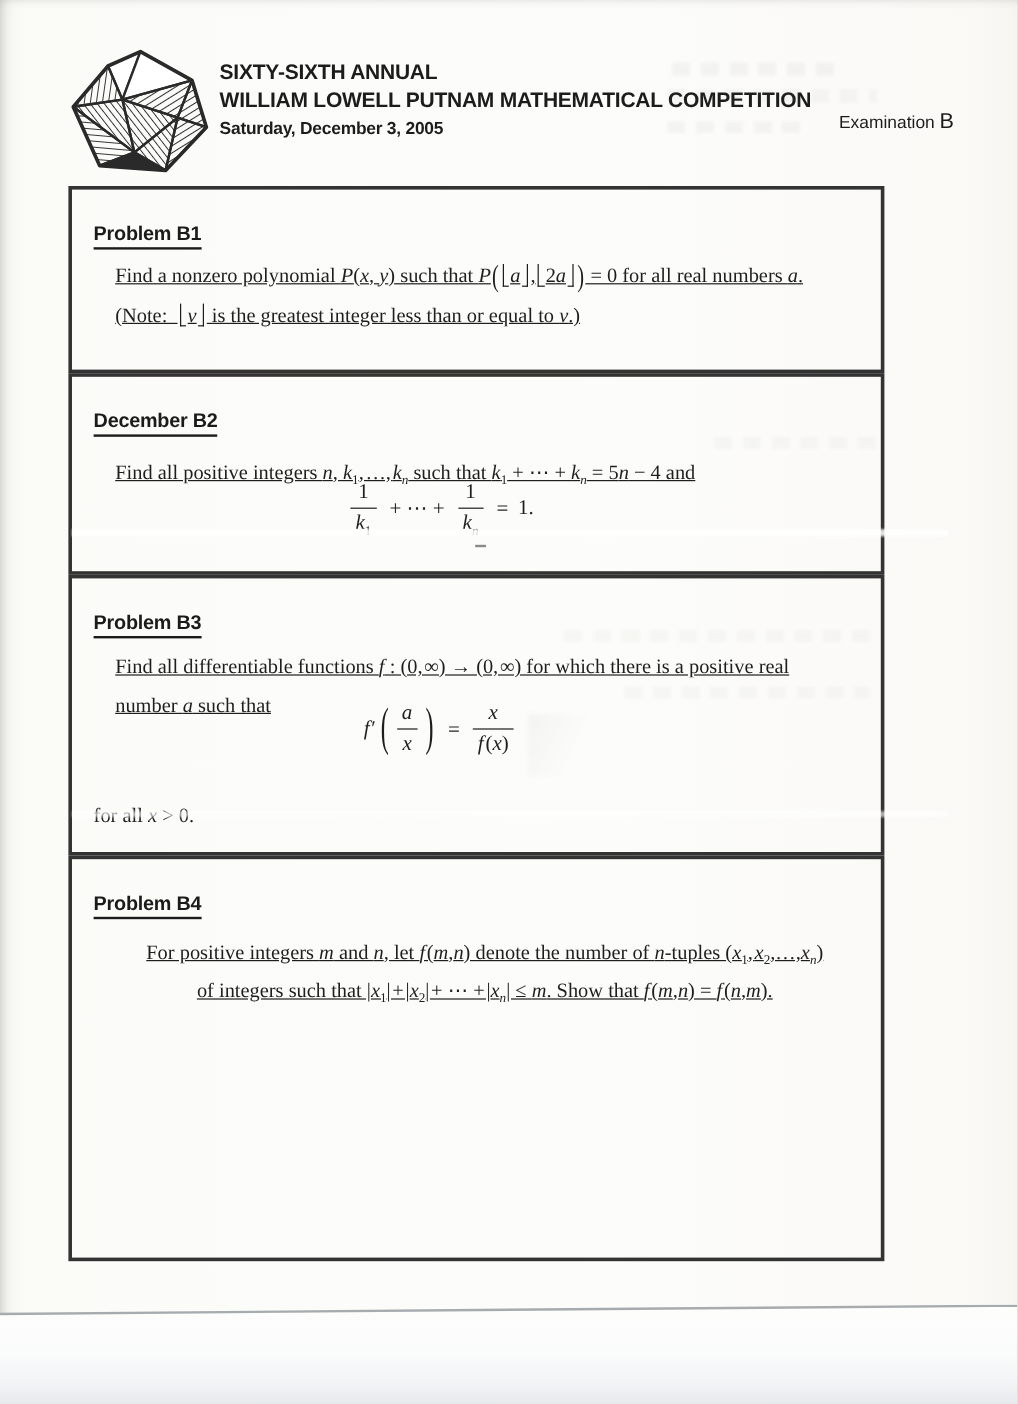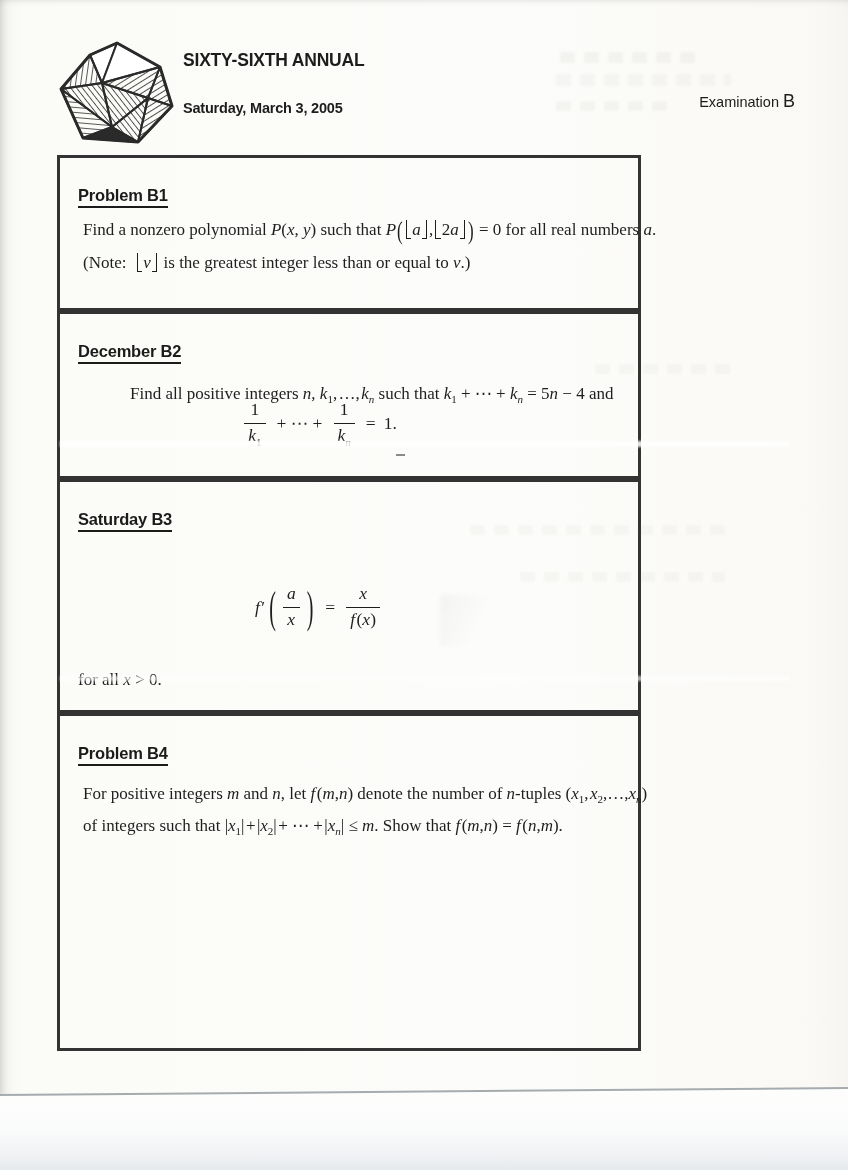--- a/index.html
+++ b/index.html
@@ -15,33 +15,33 @@
   .logo{position:absolute;left:56px;top:40px;width:120px;height:106px;}
   .h-line{position:absolute;left:183px;font-family:"Liberation Sans","DejaVu Sans",sans-serif;
           font-weight:bold;color:#1c1c1c;letter-spacing:-0.2px;white-space:nowrap;text-align:right;}
   .h1{top:50px;font-size:17.5px;}
   .h2{top:73px;font-size:17.5px;}
   .hdate{top:100px;font-size:14.5px;}
   .hexam{position:absolute;right:53px;top:91px;font-family:"Liberation Sans","DejaVu Sans",sans-serif;
          font-weight:normal;font-size:14.5px;color:#1c1c1c;white-space:nowrap;}
   .hexam .xb{font-size:18px;}
   
-  .pbox{position:absolute;left:57px;width:584px;border:3px solid #333;box-sizing:border-box;}
+  .pbox{position:absolute;left:57px;width:680px;border:3px solid #333;box-sizing:border-box;}
   .box1{top:155px;height:156px;}
   .box2{top:311px;height:168px;}
   .box3{top:479px;height:234px;}
   .box4{top:713px;height:338px;}
   .p-title{position:absolute;left:18px;top:28px;font-family:"Liberation Sans","DejaVu Sans",sans-serif;
            font-weight:bold;font-size:16.5px;letter-spacing:-0.2px;color:#1b1b1b;
            border-bottom:2px solid #1b1b1b;padding-bottom:1px;}
-  .p-body{position:absolute;left:23px;right:22px;font-size:17px;line-height:32px;white-space:nowrap;}
+  .p-body{position:absolute;left:36px;right:22px;font-size:17px;line-height:32px;white-space:nowrap;text-decoration:underline;}
   .b1-body{top:56px;}
-  .b2-body{top:64px;margin-left:47px;}
+  .b2-body{top:64px;}
   .b3-body{top:58px;}
-  .b4-body{top:62px;}
+  .b4-body{top:62px;text-align:center;}
   .p-eq{position:absolute;left:0;width:100%;text-align:center;font-size:17.5px;
         transform:translateX(-30px);}
   .b2-eq{top:88px;}
   .b3-eq{top:104px;}
   .p-after{position:absolute;left:18px;font-size:17px;margin-top:12px;}
   .b3-after{top:176px;}
   
   i{font-style:italic;}
   sub{font-size:11px;line-height:0;}
   .frac{display:inline-block;vertical-align:middle;text-align:center;line-height:1.12;
@@ -98,36 +98,38 @@
       <polygon points="5,49 46,43 56,87" fill="url(#hDiag)"></polygon>
       <polygon points="5,49 27,98 56,87" fill="url(#hHorz)"></polygon>
       <polygon points="56,87 27,98 82,102" fill="#2a2a2a"></polygon>
       <polygon points="92,58 56,87 82,102" fill="url(#hDiag)"></polygon>
       <polygon points="92,58 116,66 82,102" fill="url(#hSteep)"></polygon>
       <polygon points="61,3 104,27 116,66 82,102 27,98 5,49 34,15" fill="none" stroke-width="3"></polygon>
     </g>
   </svg>
 
   <div class="h-line h1">SIXTY-SIXTH ANNUAL</div>
-  <div class="h-line hdate">Saturday, March 3, 2005</div>
+  <div class="h-line h2">WILLIAM LOWELL PUTNAM MATHEMATICAL COMPETITION</div>
+  <div class="h-line hdate">Saturday, December 3, 2005</div>
   <div class="hexam">Examination <span class="xb">B</span></div>
 
   <div class="pbox box1">
     <div class="p-title">Problem B1</div>
     <div class="p-body b1-body">Find a nonzero polynomial <i>P</i>(<i>x</i>, <i>y</i>) such that <i>P</i><span class="mp">(</span><span class="flo"></span><i>a</i><span class="flc"></span>,<span class="flo"></span>2<i>a</i><span class="flc"></span><span class="mp">)</span> = 0 for all real numbers <i>a</i>.<br>(Note: &nbsp;<span class="flo"></span><i>v</i><span class="flc"></span> is the greatest integer less than or equal to <i>v</i>.)</div>
   </div>
 
   <div class="pbox box2">
     <div class="p-title">December B2</div>
     <div class="p-body b2-body">Find all positive integers <i>n</i>, <i>k</i><sub>1</sub>, …, <i>k</i><sub><i>n</i></sub> such that <i>k</i><sub>1</sub> + ⋯ + <i>k</i><sub><i>n</i></sub> = 5<i>n</i> − 4 and</div>
     <div class="p-eq b2-eq"><span class="frac"><span class="num">1</span><span class="den"><i>k</i><sub>1</sub></span></span><span class="op">+ ⋯ +</span><span class="frac"><span class="num">1</span><span class="den"><i>k</i><sub><i>n</i></sub></span></span><span class="op">=</span>1.</div>
   </div>
 
   <div class="pbox box3">
-    <div class="p-title">Saturday B3</div>
+    <div class="p-title">Problem B3</div>
+    <div class="p-body b3-body">Find all differentiable functions <i>f</i> : (0, ∞) → (0, ∞) for which there is a positive real<br>number <i>a</i> such that</div>
     <div class="p-eq b3-eq"><i>f</i> ′<span class="tp">(</span><span class="frac"><span class="num"><i>a</i></span><span class="den"><i>x</i></span></span><span class="tp">)</span><span class="op">=</span><span class="frac"><span class="num"><i>x</i></span><span class="den"><i>f</i> (<i>x</i>)</span></span></div>
     <div class="p-after b3-after">for all <i>x</i> &gt; 0.</div>
   </div>
 
   <div class="pbox box4">
     <div class="p-title">Problem B4</div>
     <div class="p-body b4-body">For positive integers <i>m</i> and <i>n</i>, let <i>f</i> (<i>m</i>,<i>n</i>) denote the number of <i>n</i>-tuples (<i>x</i><sub>1</sub>, <i>x</i><sub>2</sub>,…,<i>x</i><sub><i>n</i></sub>)<br>of integers such that |<i>x</i><sub>1</sub>| + |<i>x</i><sub>2</sub>| + ⋯ + |<i>x</i><sub><i>n</i></sub>| ≤ <i>m</i>. Show that <i>f</i> (<i>m</i>,<i>n</i>) = <i>f</i> (<i>n</i>,<i>m</i>).</div>
   </div>
 
   <div class="ghost" style="left:560px;top:52px;width:135px;height:11px;"></div>

